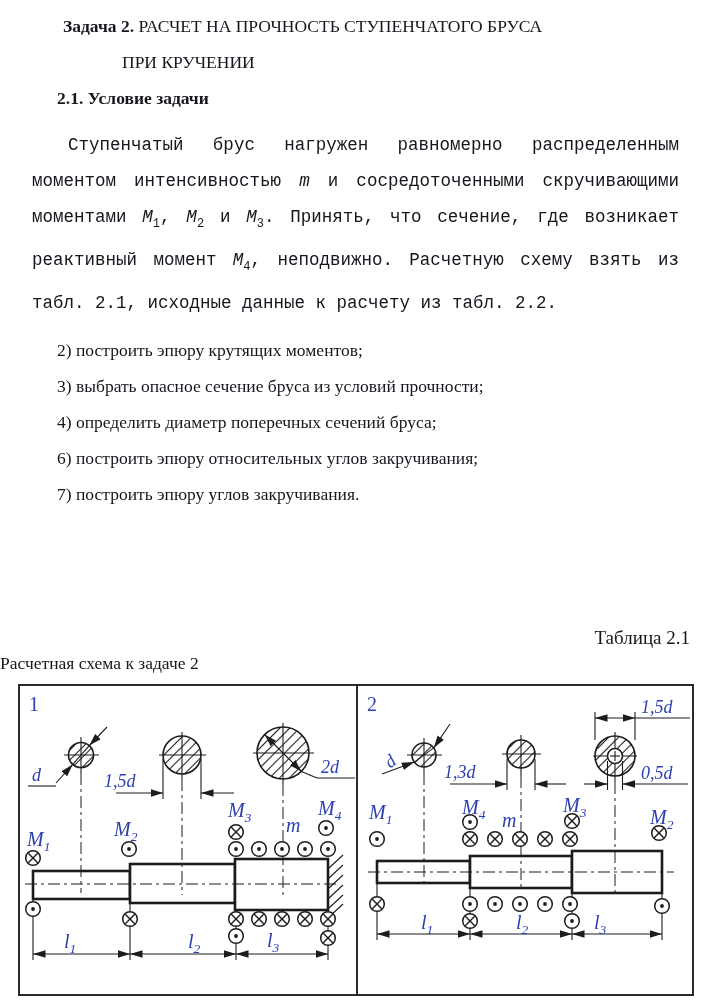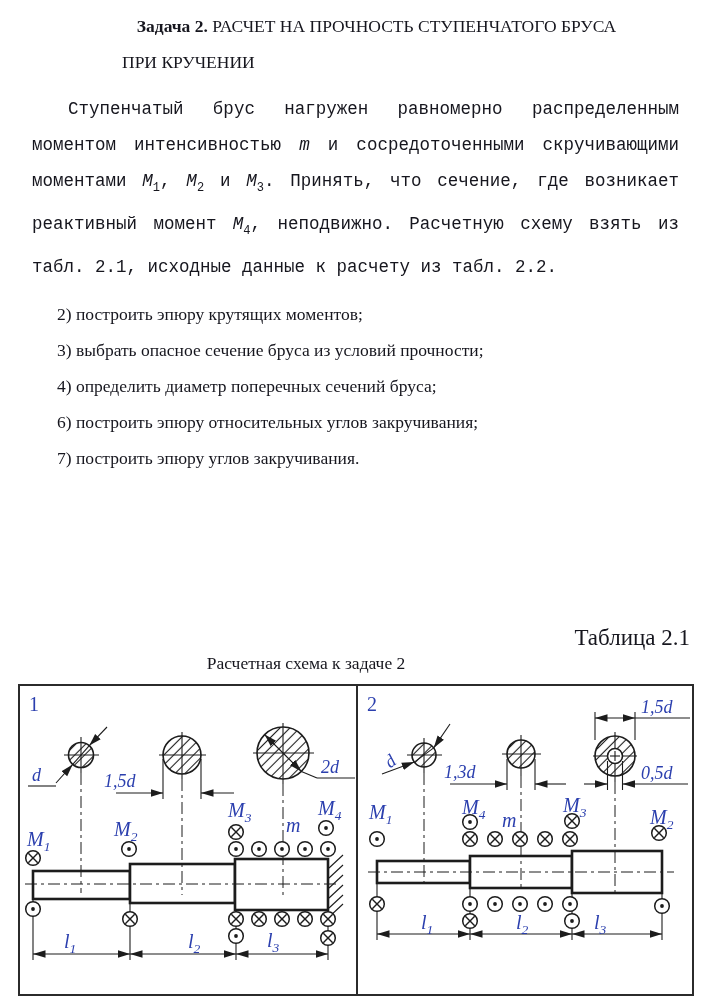--- a/index.html
+++ b/index.html
@@ -2,29 +2,29 @@
 <html><head>
 <meta charset="utf-8">
 <style>
   html,body{margin:0;padding:0;}
   body{width:711px;height:1000px;background:#ffffff;position:relative;overflow:hidden;
        font-family:"Liberation Serif",serif;color:#16161e;}
   .doc{position:absolute;left:21px;top:8px;width:669px;font-size:17.5px;line-height:36.1px;
        text-align:justify;}
   .b{font-weight:bold;}
   .it{font-style:italic;}
-  .title-l1{padding-left:42px;text-align:center;}
+  .title-l1{padding-left:42px;text-align:left;}
   .title-l2{padding-left:101px;text-align:left;}
   .section-h{font-weight:bold;padding-left:36px;text-align:left;}
   .para{text-indent:36px;margin:11px;font-family:Liberation Mono, monospace;}
   .need{text-indent:36px;}
   .task{text-indent:36px;}
   sub{font-size:12px;}
-  .tbl-label{position:absolute;top:627px;right:21px;font-size:23px;line-height:22px;}
-  .fig-caption{position:absolute;top:652px;left:0;width:612px;text-align:center;
+  .tbl-label{position:absolute;top:627px;right:21px;font-size:19px;line-height:22px;}
+  .fig-caption{position:absolute;top:652px;left:0;width:612px;
        font-size:17.5px;line-height:22px;}
   .figure{position:absolute;left:18px;top:684px;width:672px;height:308px;
        border:2px solid #2b2b2b;display:flex;background:#fff;}
   .cell{width:336px;height:308px;}
   .cell-r{border-left:2px solid #2b2b2b;}
   svg{display:block;}
   .ln{stroke:#1c1c1c;stroke-width:1.1;fill:none;}
   .lnc{stroke:#1c1c1c;stroke-width:1.6;}
   .thick{stroke:#1c1c1c;stroke-width:2.6;fill:#ffffff;}
   .cl{stroke:#1c1c1c;stroke-width:1;stroke-dasharray:12 4 3 4;fill:none;}
@@ -32,20 +32,21 @@
   .flbl{font-size:20px;font-style:italic;fill:#2b3fae;font-family:"Liberation Serif",serif;}
   .fsub{font-size:13.5px;font-style:italic;fill:#2b3fae;}
   .fdim{font-size:18px;font-style:italic;fill:#2b3fae;font-family:"Liberation Serif",serif;}
 </style>
 </head>
 <body>
 
 <div class="doc">
   <div class="title-l1"><span class="b">Задача 2.</span><span> РАСЧЕТ НА ПРОЧНОСТЬ СТУПЕНЧАТОГО БРУСА</span></div>
   <div class="title-l2">ПРИ КРУЧЕНИИ</div>
+  <div class="section-h">2.1. Условие задачи</div>
   <p class="para"><span>Ступенчатый брус нагружен равномерно распределенным моментом интенсивностью </span><span class="it">m</span><span>  и сосредоточенными скручивающими моментами </span><span class="it">M</span><sub>1</sub><span>, </span><span class="it">M</span><sub>2</sub><span> и </span><span class="it">M</span><sub>3</sub><span>. Принять, что сечение, где возникает реактивный момент </span><span class="it">M</span><sub>4</sub><span>, неподвижно. Расчетную схему взять из табл. 2.1, исходные данные к расчету из табл. 2.2.</span></p>
   <div class="task">2) построить эпюру крутящих моментов;</div>
   <div class="task">3) выбрать опасное сечение бруса из условий прочности;</div>
   <div class="task">4) определить диаметр поперечных сечений бруса;</div>
   <div class="task">6) построить эпюру относительных углов закручивания;</div>
   <div class="task">7) построить эпюру углов закручивания.</div>
 </div>
 
 <div class="tbl-label">Таблица 2.1</div>
 <div class="fig-caption">Расчетная схема к задаче 2</div>

